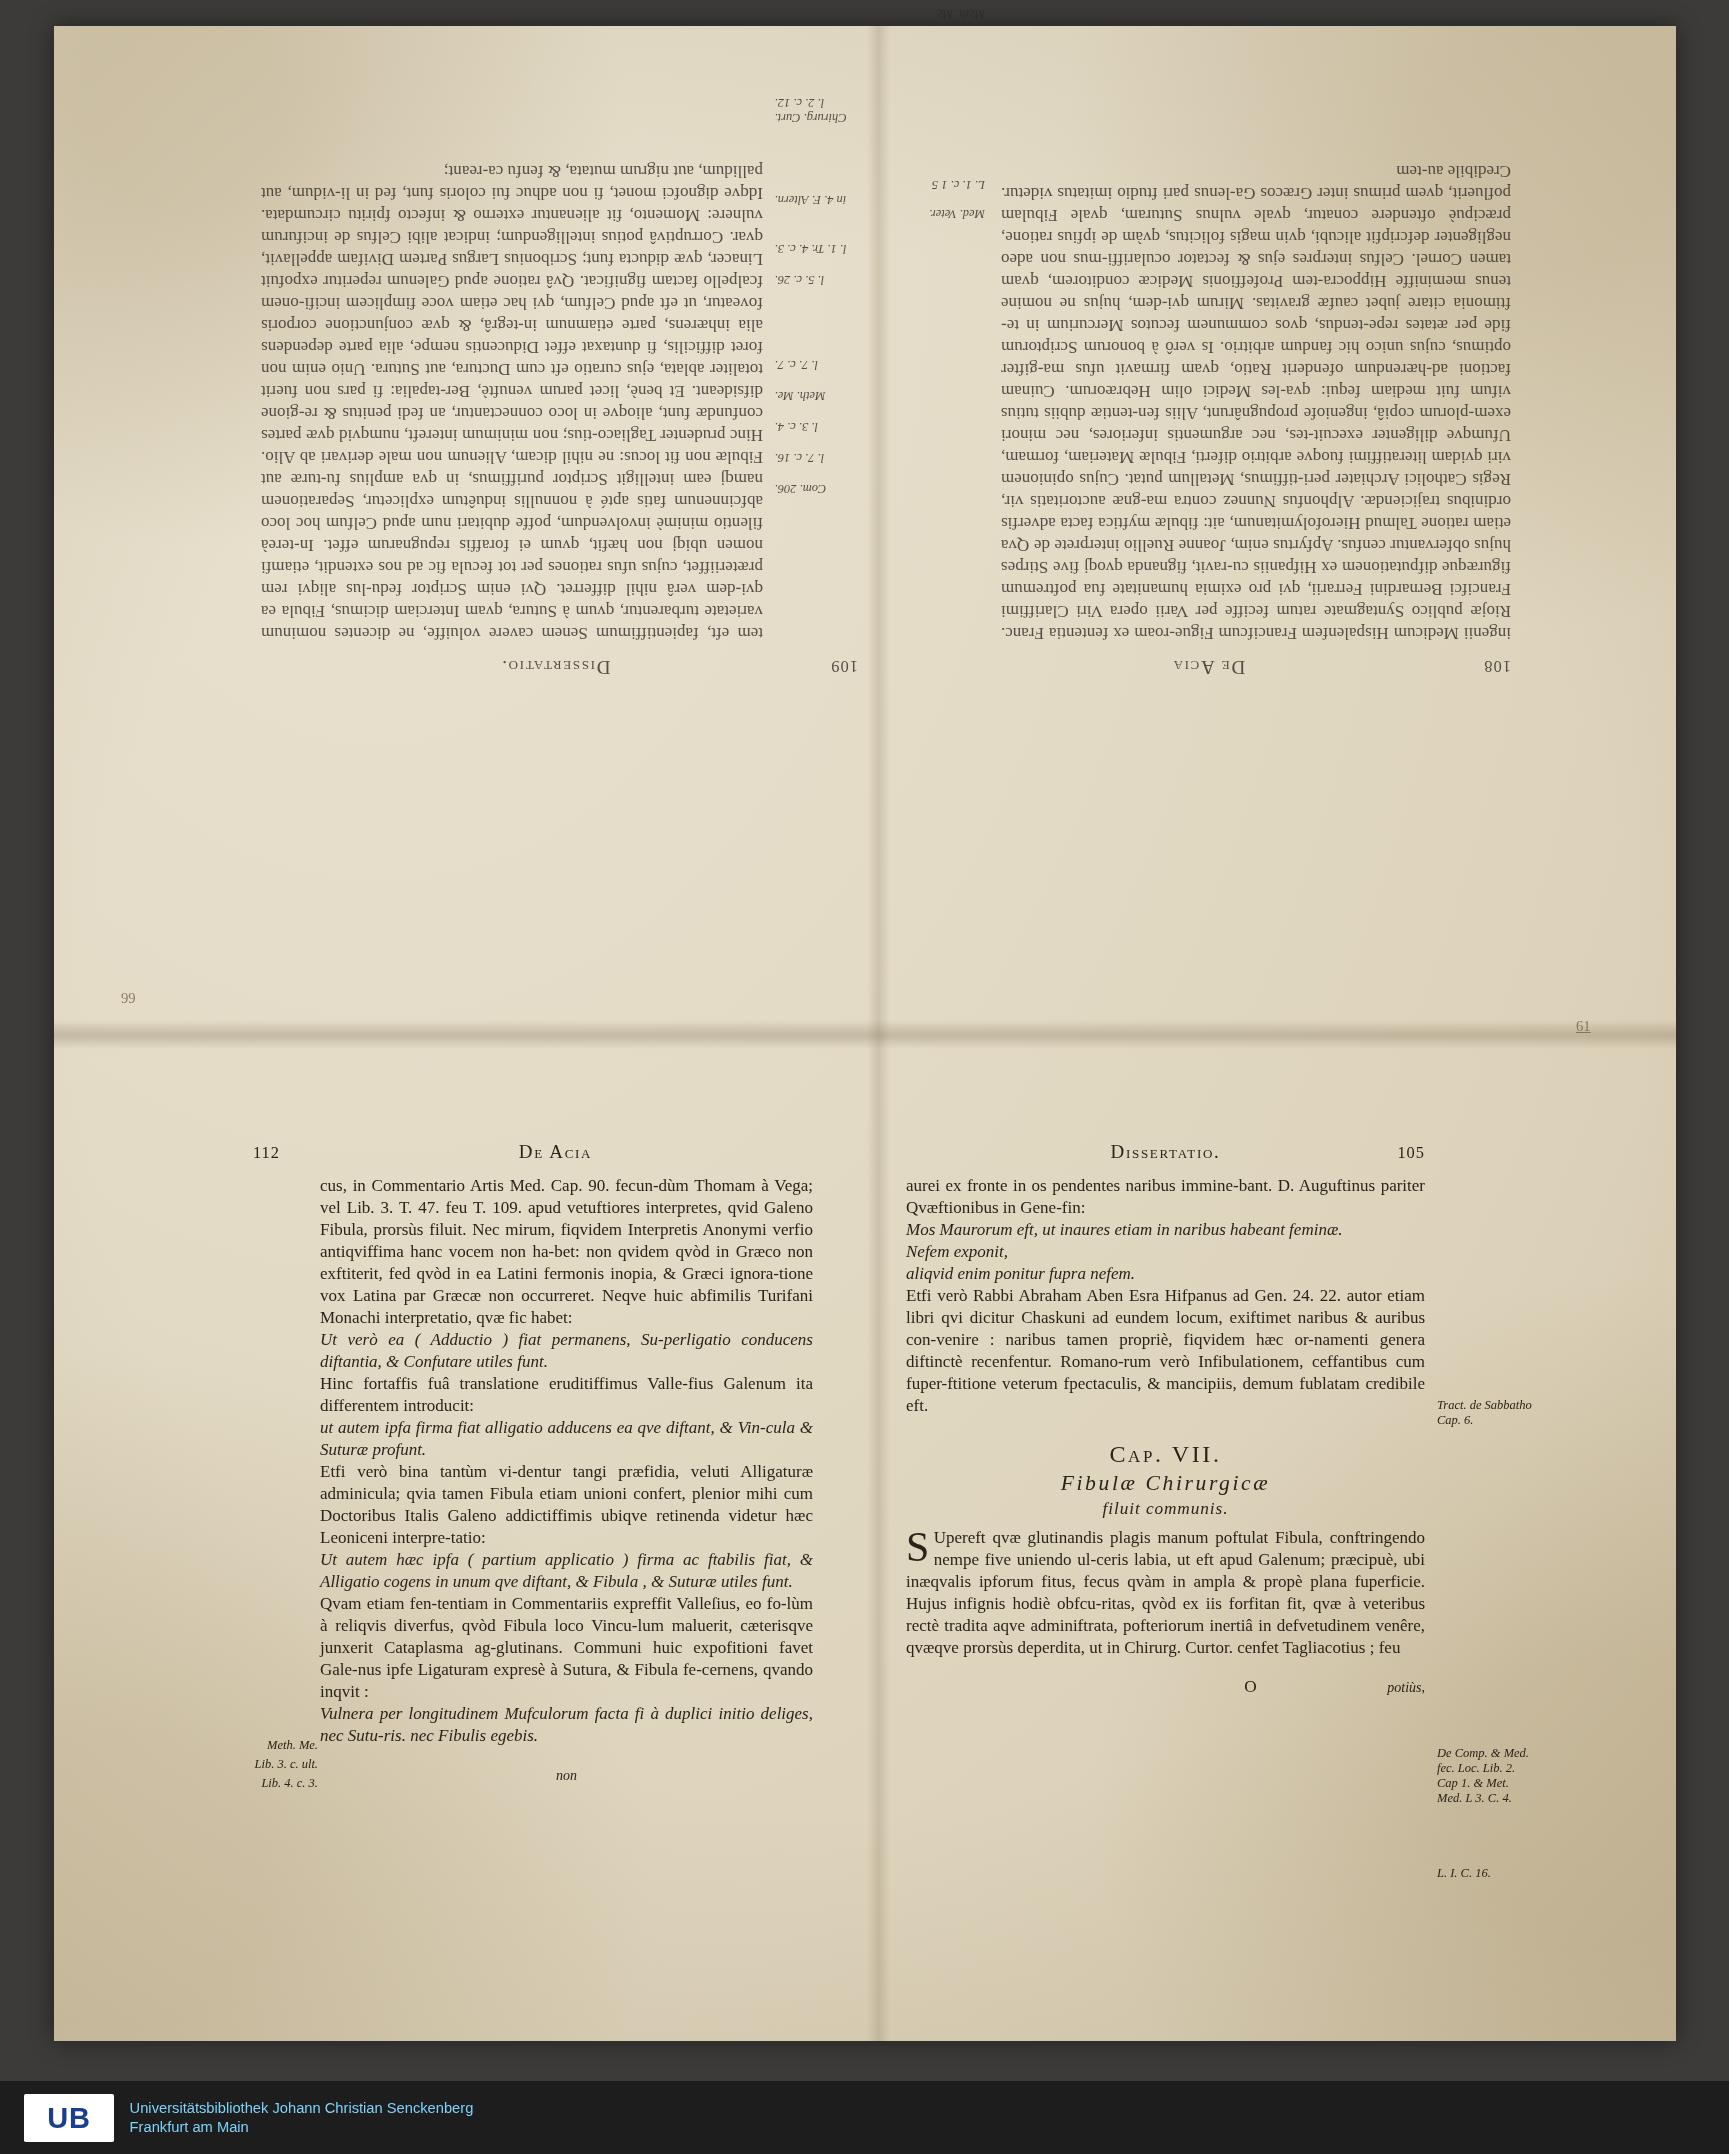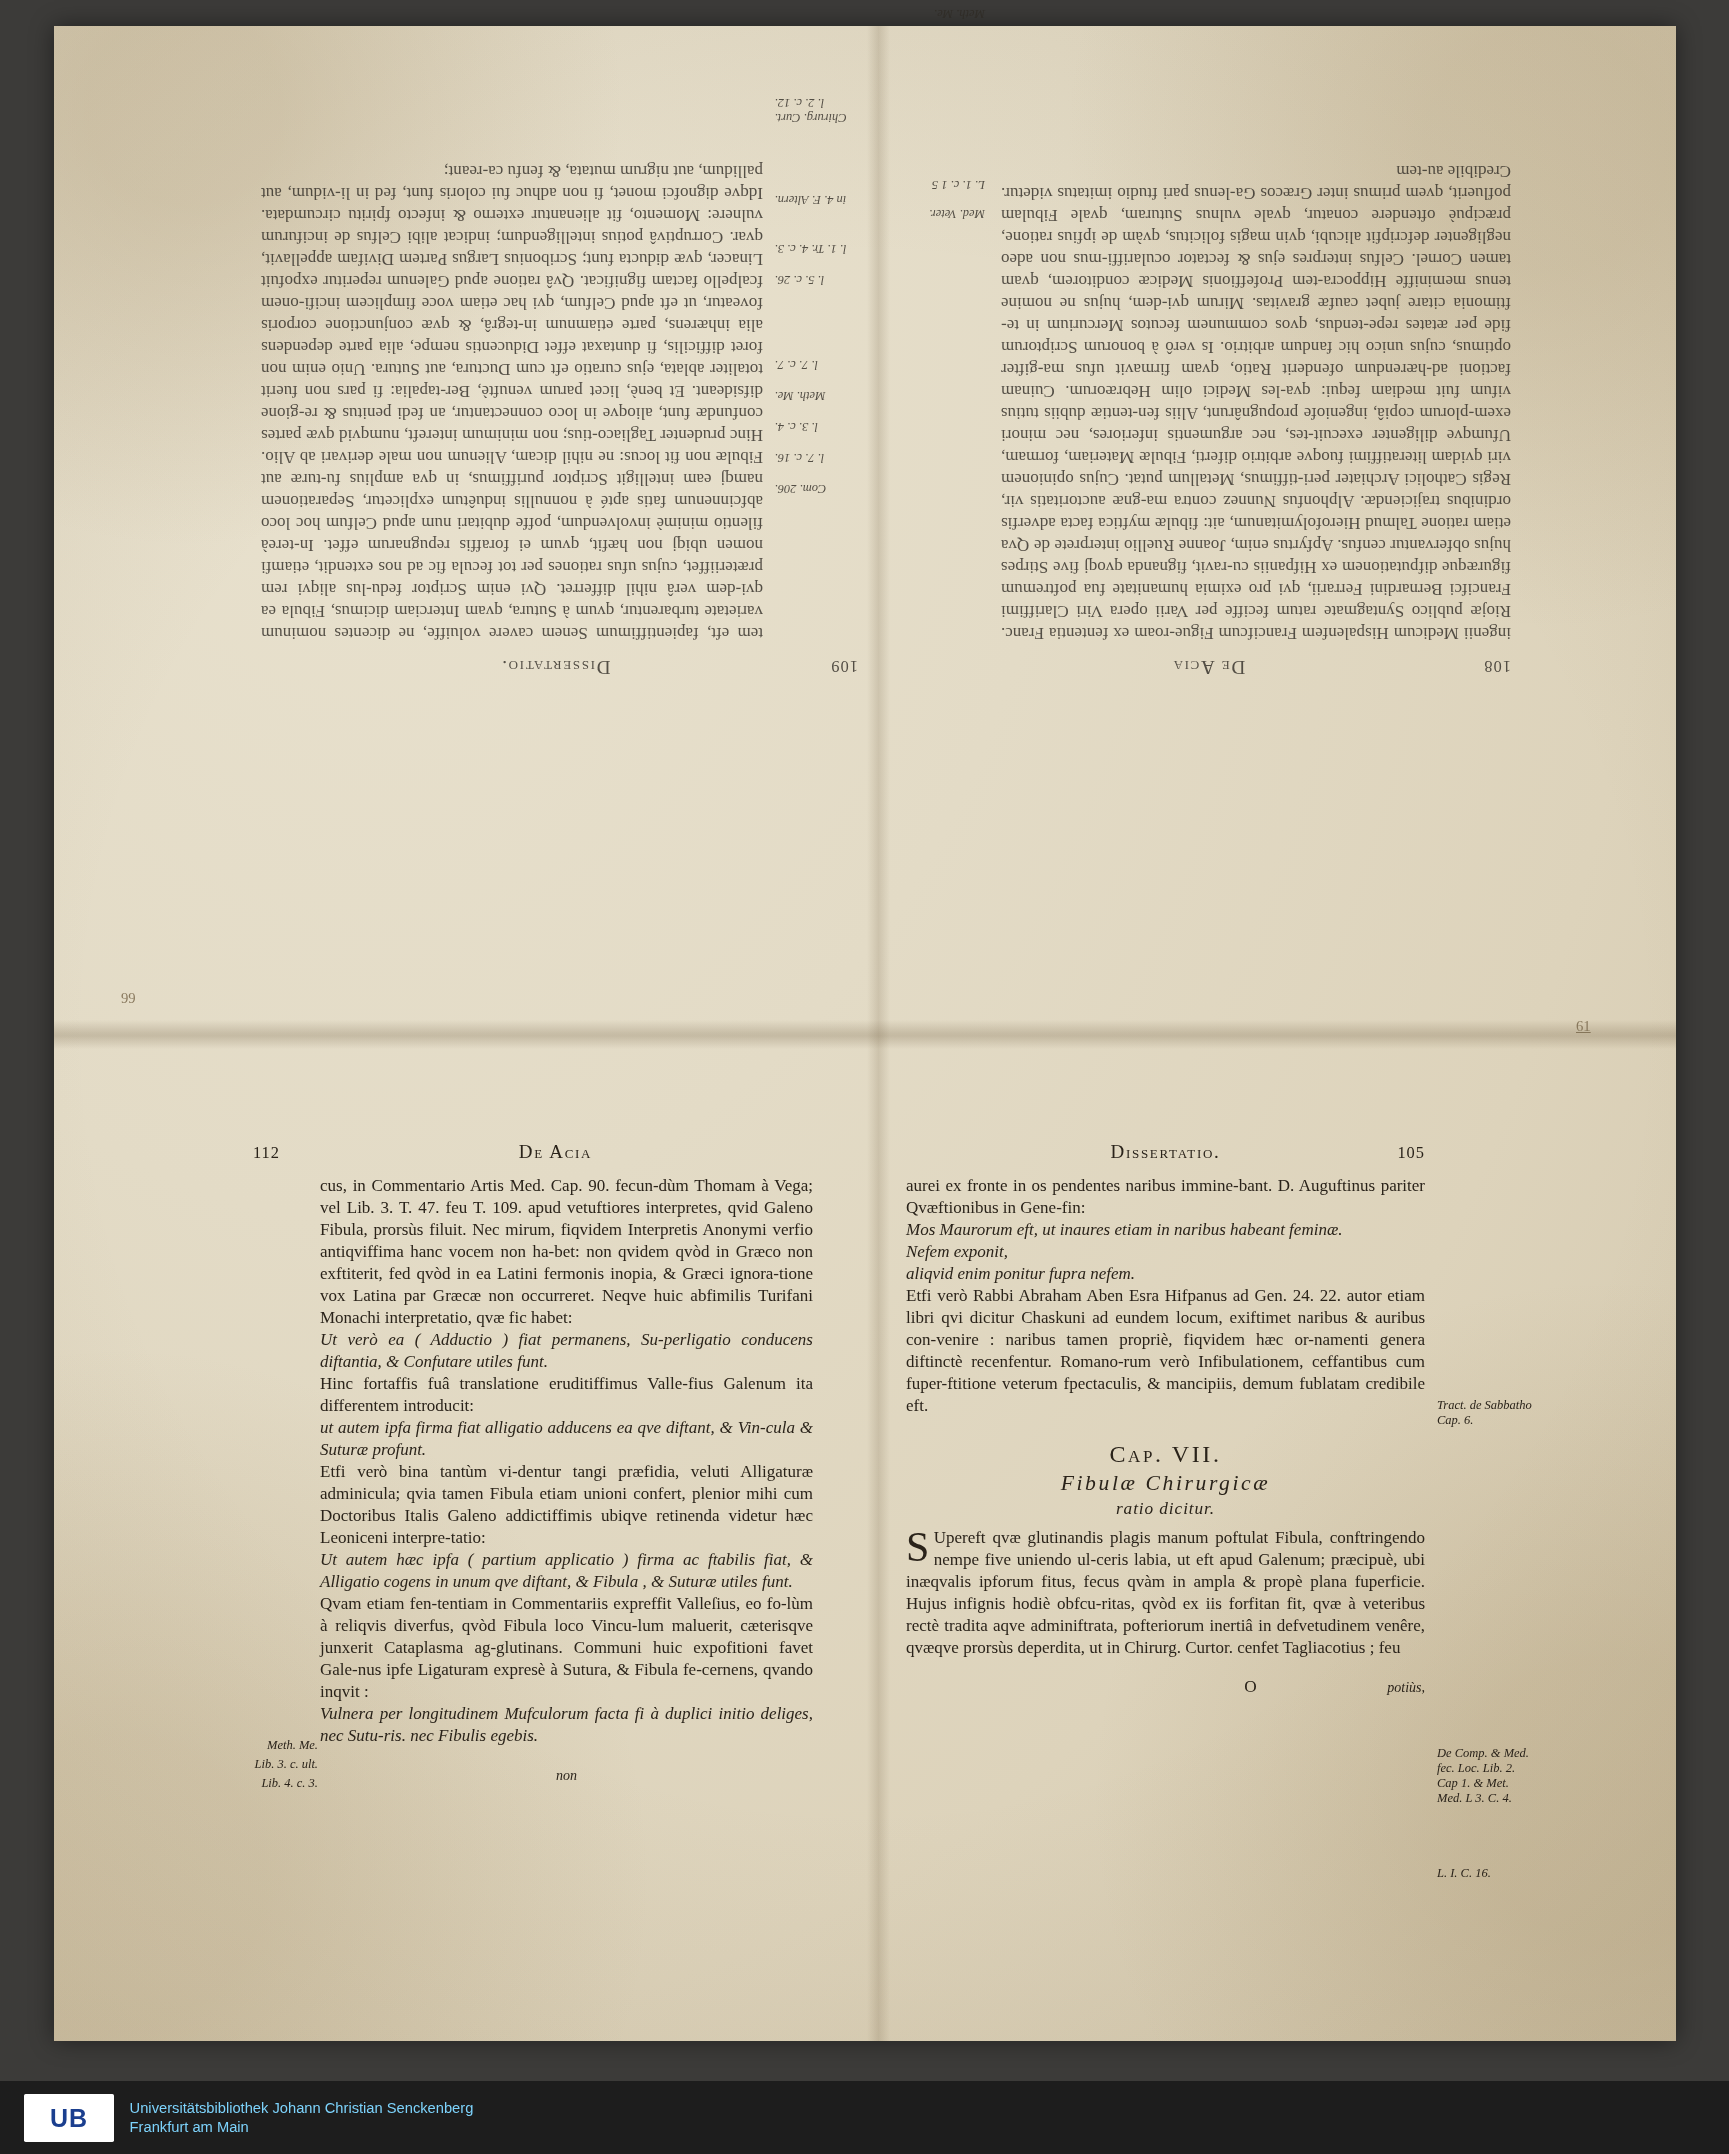--- a/index.html
+++ b/index.html
@@ -171,21 +171,21 @@
     align-items: center;
     padding-left: 24px;
     box-sizing: border-box;
   }
   #logo {
     width: 90px; height: 48px;
     background: #ffffff;
     color: #1b3f8f;
     font-family: "Liberation Sans", sans-serif;
     font-weight: bold;
-    font-size: 25px;
+    font-size: 29px;
     display: flex;
     align-items: center;
     justify-content: center;
     letter-spacing: 0.9px;
     border-radius: 1.7px;
   }
   #footer-text {
     color: #7dd3fc;
     font-family: "Liberation Sans", sans-serif;
     font-size: 14.7px;
@@ -272,21 +272,21 @@
       <div class="col body-text" style="width:519px;">
         <p>aurei ex fronte in os pendentes naribus immine-bant. D. Auguftinus pariter Qvæftionibus in Gene-fin:</p>
         <p class="it">Mos Maurorum eft, ut inaures etiam in naribus habeant feminæ.</p>
         <p class="it">Nefem exponit,</p>
         <p class="it">aliqvid enim ponitur fupra nefem.</p>
         <p>Etfi verò Rabbi Abraham Aben Esra Hifpanus ad Gen. 24. 22. autor etiam libri qvi dicitur Chaskuni ad eundem locum, exiftimet naribus &amp; auribus con-venire : naribus tamen propriè, fiqvidem hæc or-namenti genera diftinctè recenfentur.  Romano-rum verò Infibulationem, ceffantibus cum fuper-ftitione veterum fpectaculis, &amp; mancipiis, demum fublatam credibile eft.</p>
 
         <div class="cap-head">
           <div class="cap">Cap. VII.</div>
           <div class="cap-title">Fibulæ Chirurgicæ</div>
-          <div class="cap-sub">ratio dicitur.</div>
+          <div class="cap-sub">filuit communis.</div>
         </div>
 
         <p>
           <span class="drop">S</span><span>Upereft qvæ glutinandis plagis manum poftulat Fibula, conftringendo nempe five uniendo ul-ceris labia, ut eft apud Galenum; præcipuè, ubi inæqvalis ipforum fitus, fecus qvàm in ampla &amp; propè plana fuperficie.  Hujus infignis hodiè obfcu-ritas, qvòd ex iis forfitan fit, qvæ à veteribus rectè tradita aqve adminiftrata, pofteriorum inertiâ in defvetudinem venêre, qvæqve prorsùs deperdita, ut in Chirurg. Curtor. cenfet Tagliacotius ; feu</span>
         </p>
 
         <div class="catch-row">
           <span style="width:40%"></span>
           <span class="sig">O</span>
           <span class="catchword">potiùs,</span>

